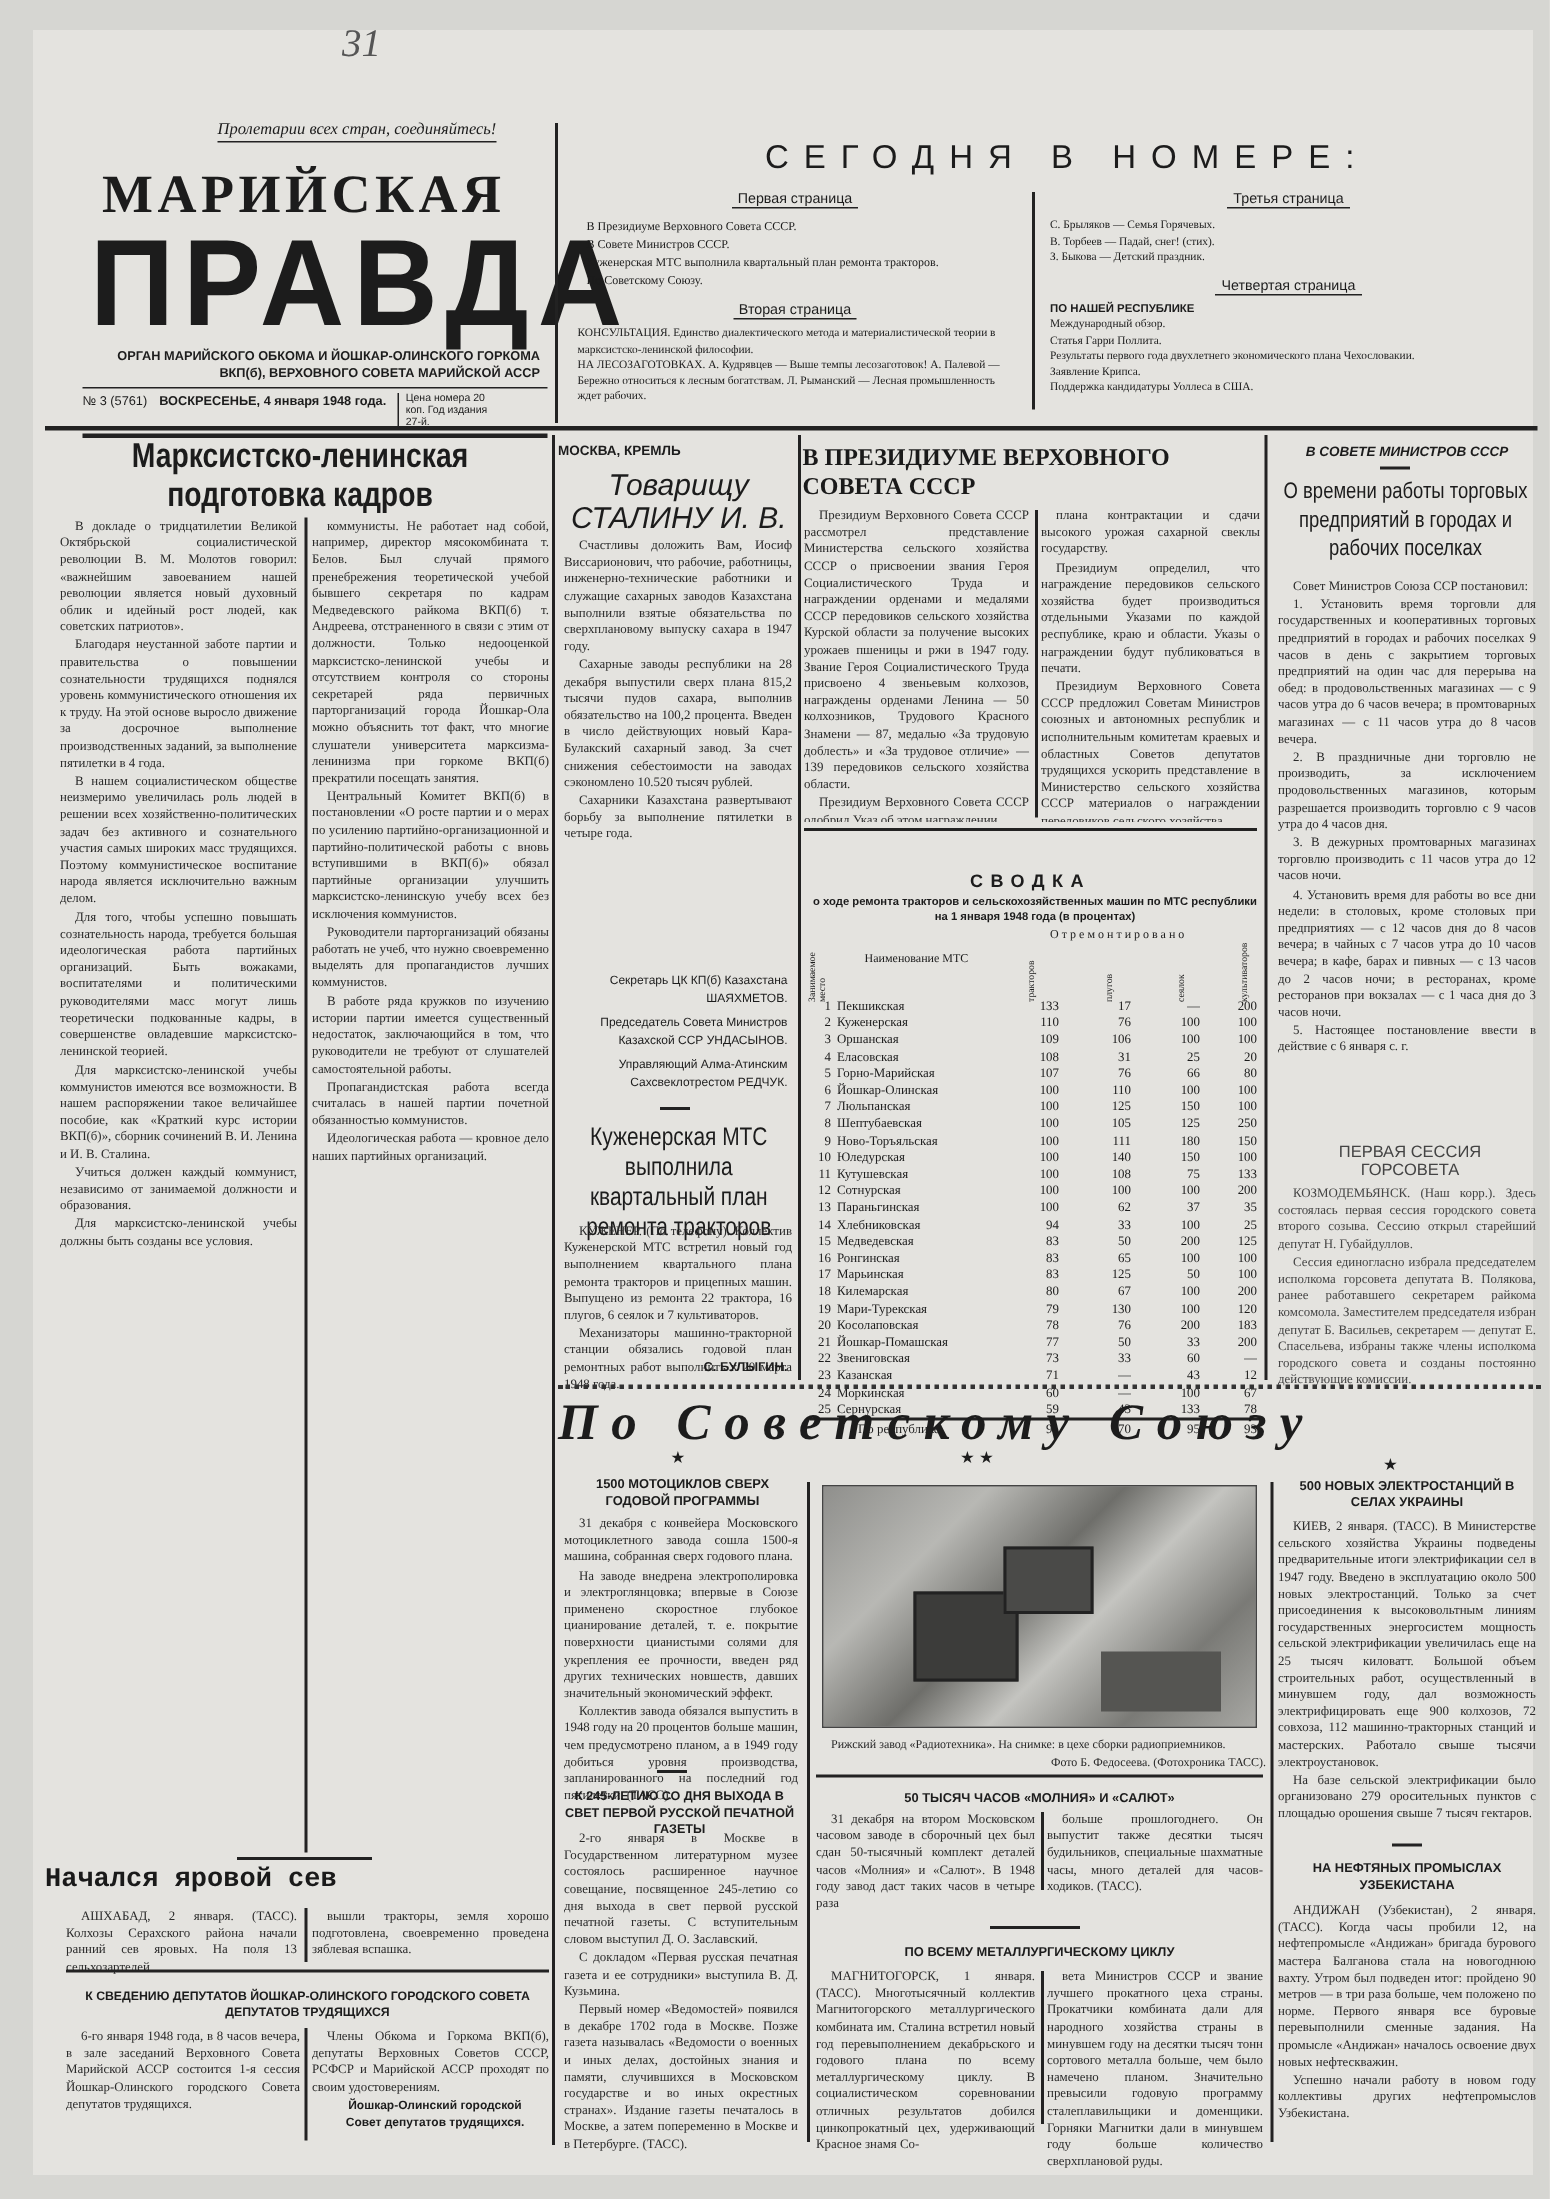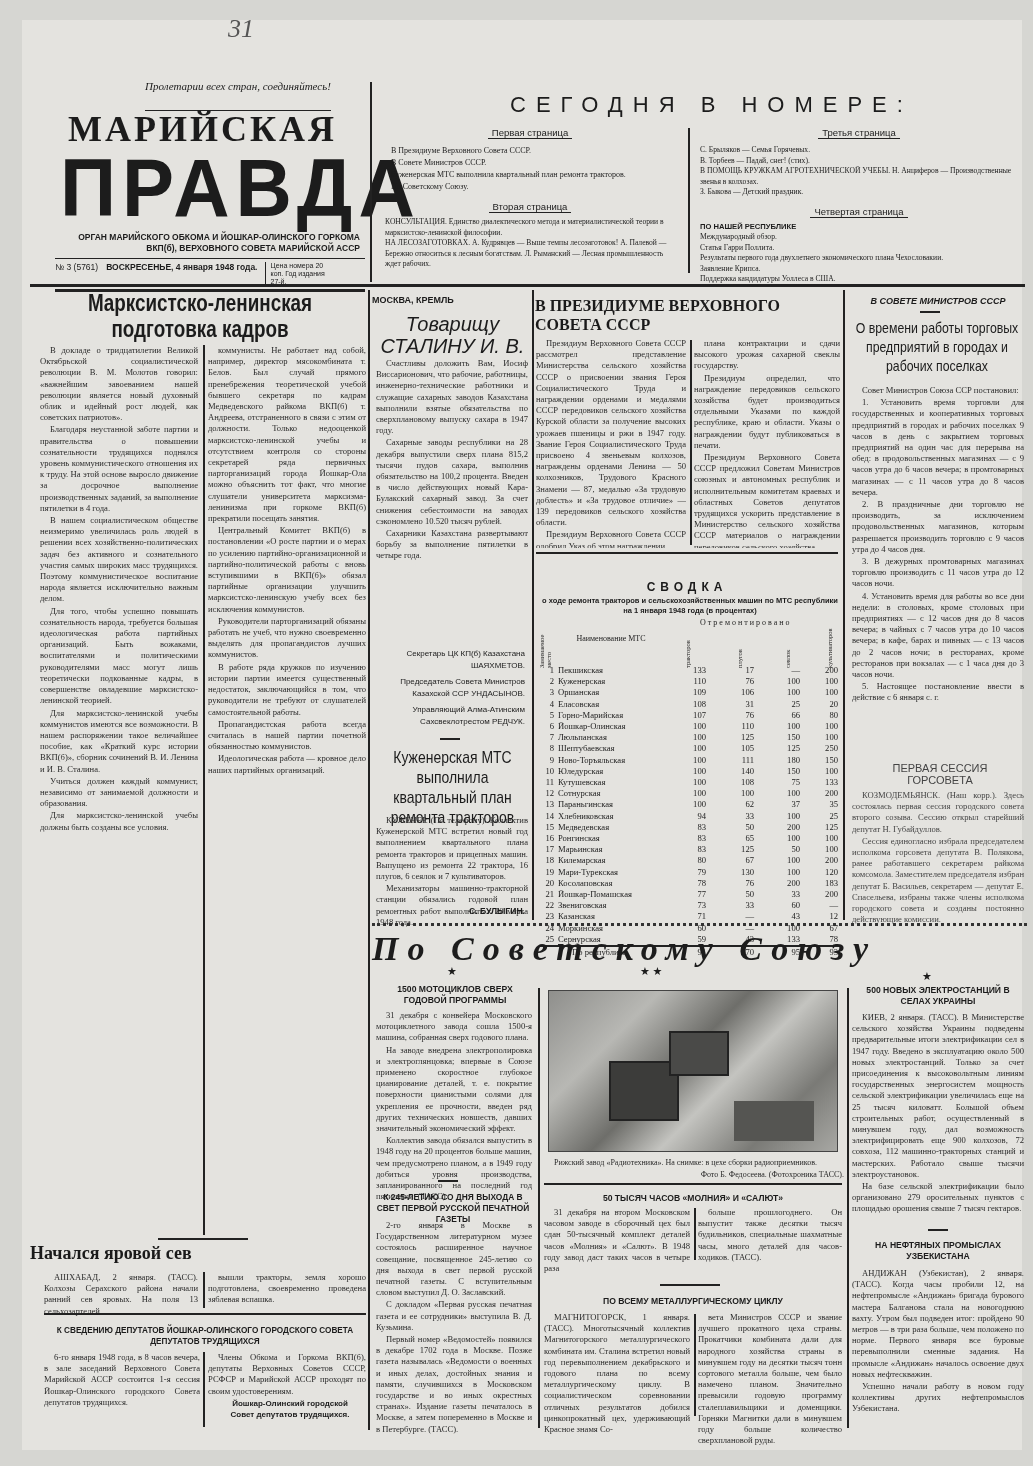--- a/index.html
+++ b/index.html
@@ -2,21 +2,21 @@
 <html><head>
 <meta charset="utf-8">
 <style>
 *{box-sizing:border-box;margin:0;padding:0}
 body{width:1033px;height:1466px;background:#d6d6d2;font-family:"Liberation Serif","DejaVu Serif",serif;color:#1c1c1c;position:relative;overflow:hidden}
 .page{position:absolute;left:22px;top:20px;width:1000px;height:1430px;background:#e4e3df}
 .abs{position:absolute}
 .txt{font-size:8.6px;line-height:11.2px;text-align:justify;color:#2a2a2a}
 .txt p{text-indent:10px;margin-bottom:1px}
 .hw{font-family:"Liberation Serif",serif;font-style:italic;font-size:26px;color:#555}
-.motto{left:145px;top:80px;font-family:"Liberation Serif",serif;font-style:italic;font-size:11px;border-bottom:1.5px solid #222;padding-bottom:18px}
+.motto{left:145px;top:80px;font-family:"Liberation Serif",serif;font-style:italic;font-size:11px;border-bottom:1.5px solid #222;padding-bottom:2px}
 .title1{left:68px;top:108px;font-family:"Liberation Serif",serif;font-weight:bold;font-size:36px;letter-spacing:3px}
 .title2{left:60px;top:148px;font-family:"Liberation Sans",sans-serif;font-weight:bold;font-size:78px;letter-spacing:6px;transform:scaleY(1.05);line-height:80px}
 .organ{left:70px;top:232px;width:290px;text-align:right;font-family:"Liberation Sans",sans-serif;font-weight:bold;font-size:8.5px;line-height:11px}
 .issue{left:55px;top:258px;width:310px;font-family:"Liberation Sans",sans-serif;font-size:8.5px;border-top:1.5px solid #222;border-bottom:3px solid #222;padding:3px 0;display:flex;gap:8px}
 .vline{background:#222;width:1.5px}
 .hline{background:#222;height:1.5px}
 .sect-h{font-family:"Liberation Sans",sans-serif;font-size:9.5px;text-align:right;border-bottom:1.5px solid #222;display:inline-block;padding:0 4px}
 .toc{font-size:8px;line-height:12px}
 .h-big{font-family:"Liberation Sans",sans-serif;font-weight:bold;text-align:left;color:#1a1a1a}
 .h-cond{font-family:"Liberation Sans",sans-serif;font-weight:bold;transform:scaleX(0.82);text-align:center}
@@ -60,21 +60,20 @@
     <div>КОНСУЛЬТАЦИЯ. Единство диалектического метода и материалистической теории в марксистско-ленинской философии.</div>
     <div>НА ЛЕСОЗАГОТОВКАХ. А. Кудрявцев — Выше темпы лесозаготовок! А. Палевой — Бережно относиться к лесным богатствам. Л. Рыманский — Лесная промышленность ждет рабочих.</div>
   </div>
 </div>
 <div class="abs vline" style="left:688px;top:128px;height:145px"></div>
 <div class="abs" style="left:700px;top:122px;width:318px">
   <div style="text-align:center;margin-bottom:5px"><span class="sect-h">Третья страница</span></div>
   <div class="toc" style="font-size:7.6px;line-height:10.5px">
     <div>С. Брыляков — Семья Горячевых.</div>
     <div>В. Торбеев — Падай, снег! (стих).</div>
-    <div>В ПОМОЩЬ КРУЖКАМ АГРОТЕХНИЧЕСКОЙ УЧЕБЫ. Н. Анциферов — Производственные звенья в колхозах.</div>
     <div>З. Быкова — Детский праздник.</div>
   </div>
   <div style="text-align:center;margin:3px 0"><span class="sect-h">Четвертая страница</span></div>
   <div class="toc" style="font-size:7.6px;line-height:10.5px">
     <div style="font-family:'Liberation Sans',sans-serif;font-weight:bold">ПО НАШЕЙ РЕСПУБЛИКЕ</div>
     <div>Международный обзор.</div>
     <div>Статья Гарри Поллита.</div>
     <div>Результаты первого года двухлетнего экономического плана Чехословакии.</div>
     <div>Заявление Крипса.</div>
     <div>Поддержка кандидатуры Уоллеса в США.</div>
@@ -457,21 +456,21 @@
 </div>
 <div class="abs hline" style="left:928px;top:1229px;width:20px"></div>
 
 <div class="abs small-h" style="left:852px;top:1240px;width:172px">НА НЕФТЯНЫХ ПРОМЫСЛАХ УЗБЕКИСТАНА</div>
 <div class="abs txt" style="left:852px;top:1268px;width:172px">
   <p>АНДИЖАН (Узбекистан), 2 января. (ТАСС). Когда часы пробили 12, на нефтепромысле «Андижан» бригада бурового мастера Балганова стала на новогоднюю вахту. Утром был подведен итог: пройдено 90 метров — в три раза больше, чем положено по норме. Первого января все буровые перевыполнили сменные задания. На промысле «Андижан» началось освоение двух новых нефтескважин.</p>
   <p>Успешно начали работу в новом году коллективы других нефтепромыслов Узбекистана.</p>
 </div>
 
 <div class="abs hline" style="left:158px;top:1238px;width:90px"></div>
-<div class="abs h-big" style="left:30px;top:1243px;width:340px;font-size:18px;font-weight:bold;font-family:Liberation Serif, serif">Начался яровой сев</div>
+<div class="abs h-big" style="left:30px;top:1243px;width:340px;font-size:18px;font-weight:bold;font-family:Liberation Mono, monospace">Начался яровой сев</div>
 <div class="abs txt" style="left:44px;top:1272px;width:154px">
     <p>АШХАБАД, 2 января. (ТАСС). Колхозы Серахского района начали ранний сев яровых. На поля 13 сельхозартелей</p>
   </div>
 <div class="abs vline" style="left:203px;top:1272px;height:36px"></div>
 <div class="abs txt" style="left:208px;top:1272px;width:158px">
     <p>вышли тракторы, земля хорошо подготовлена, своевременно проведена зяблевая вспашка.</p>
   </div>
 <div class="abs" style="left:44px;top:1313px;width:322px;height:2px;background:#222"></div>
 
 <div class="abs small-h" style="left:44px;top:1325px;width:322px;font-size:8.2px">К СВЕДЕНИЮ ДЕПУТАТОВ ЙОШКАР-ОЛИНСКОГО ГОРОДСКОГО СОВЕТА ДЕПУТАТОВ ТРУДЯЩИХСЯ</div>

